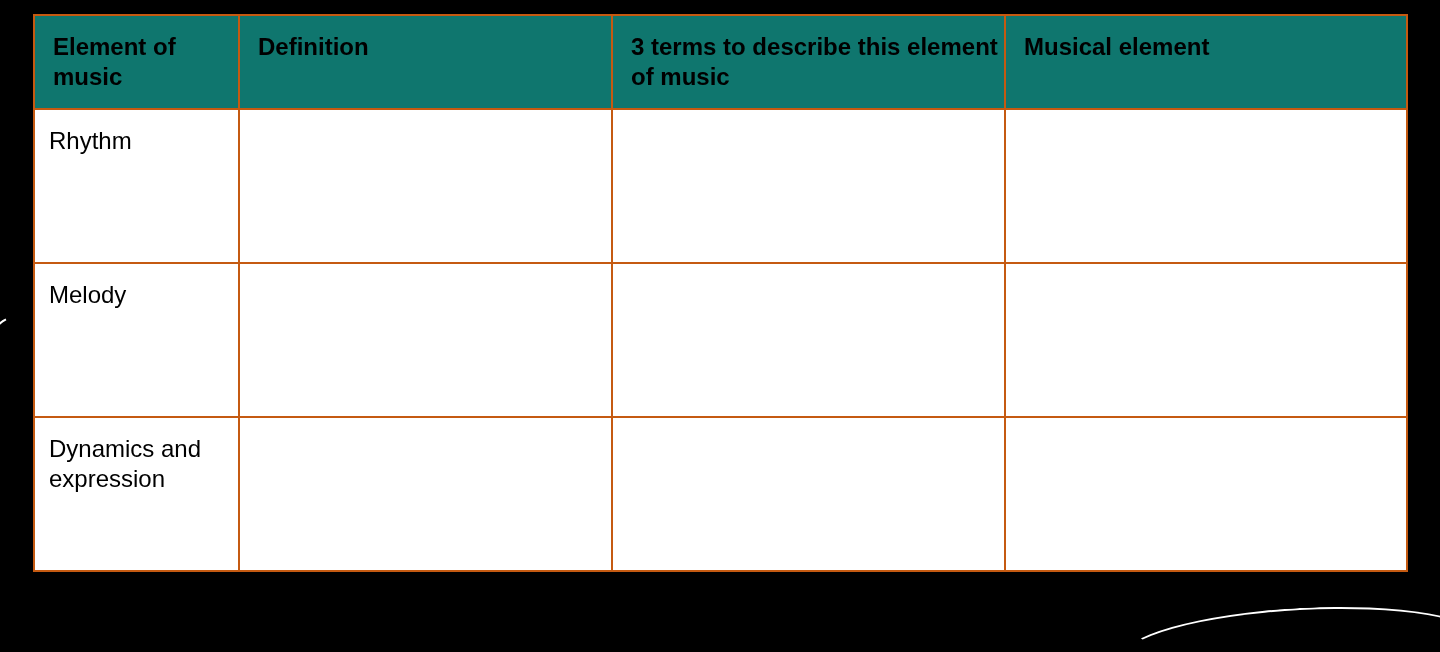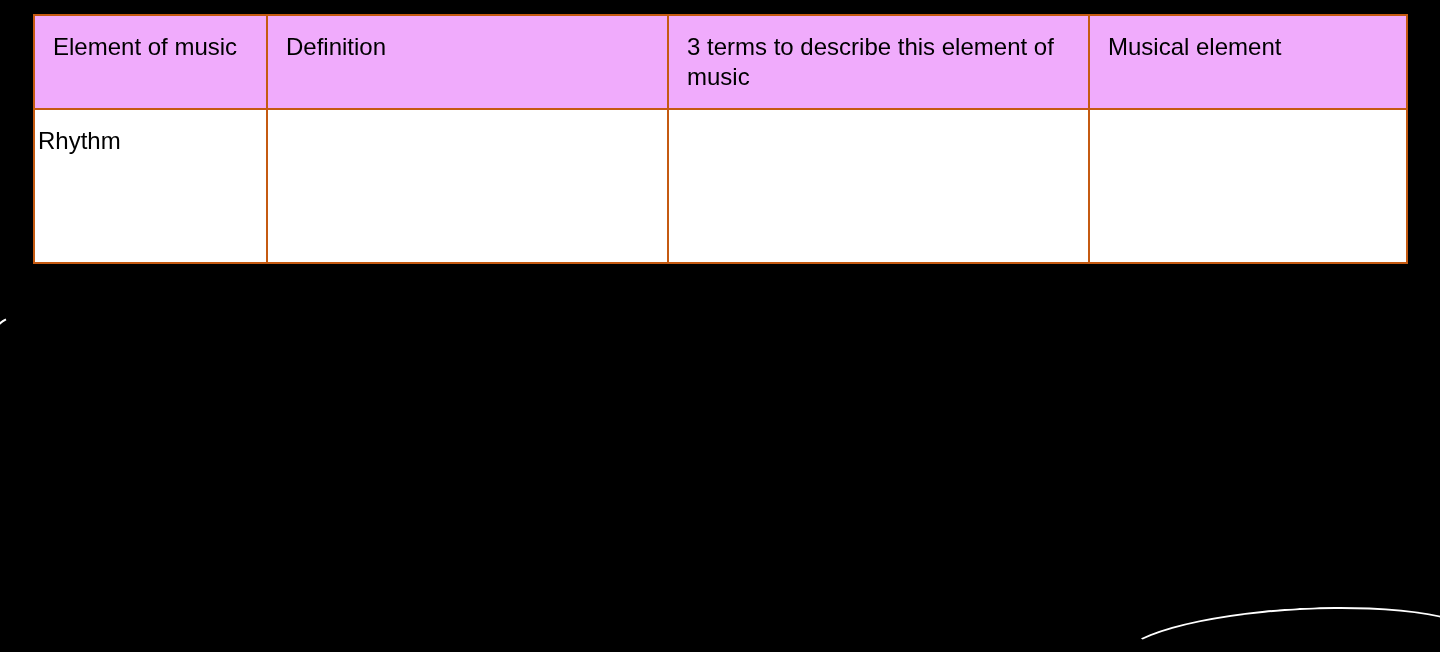--- a/index.html
+++ b/index.html
@@ -25,28 +25,28 @@
   }
   th, td {
     border: 2px solid #c55a11;
     text-align: left;
     vertical-align: top;
     font-size: 24px;
     line-height: 1.25;
     color: #000;
   }
   th {
-    background: #f0abfc;
-    font-weight: 400;
-    padding: 16px 28px 16px 18px;
+    background: #0f766e;
+    font-weight: 700;
+    padding: 16px 0 16px 18px;
   }
   td {
     background: #fff;
     font-weight: 400;
-    padding: 16px 18px 16px 3px;
+    padding: 16px 18px 16px 14px;
   }
   th.col1, td.col1 { width: 185px; }
   th.col2, td.col2 { width: 353px; }
   th.col3, td.col3 { width: 373px; margin-left: 44px; }
   th.col4, td.col4 { }
   
   tr.body td { height: 120px; }
   
   .mark {
     position: absolute;
@@ -91,18 +91,30 @@
         <th class="col4">Musical element</th>
       </tr>
     </thead>
     <tbody>
       <tr class="body">
         <td class="col1">Rhythm</td>
         <td class="col2"></td>
         <td class="col3"></td>
         <td class="col4"></td>
       </tr>
+      <tr class="body">
+        <td class="col1">Melody</td>
+        <td class="col2"></td>
+        <td class="col3"></td>
+        <td class="col4"></td>
+      </tr>
+      <tr class="body">
+        <td class="col1">Dynamics and expression</td>
+        <td class="col2"></td>
+        <td class="col3"></td>
+        <td class="col4"></td>
+      </tr>
     </tbody>
   </table>
 </div>
 
 <div class="mark mark1"></div>
 <div class="mark mark2"></div>
 
 </body></html>

